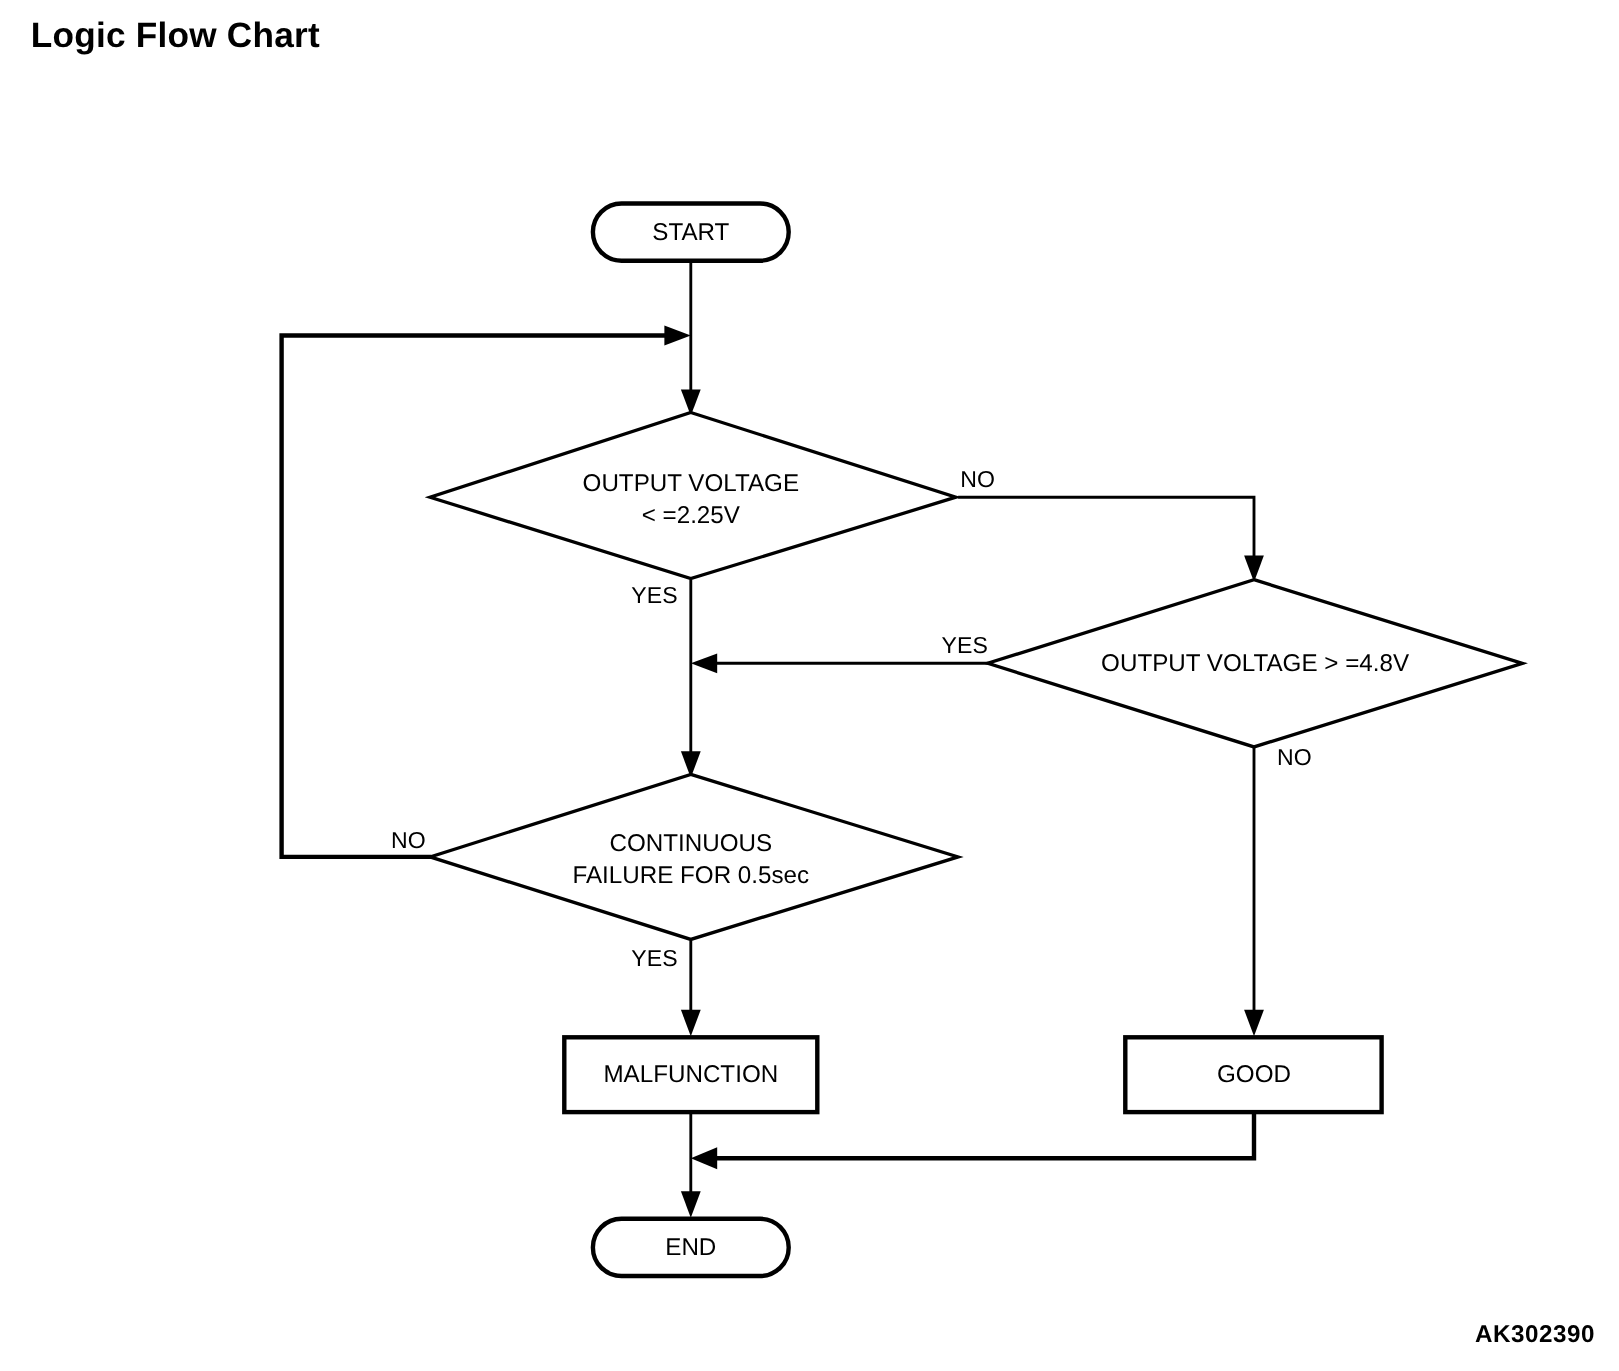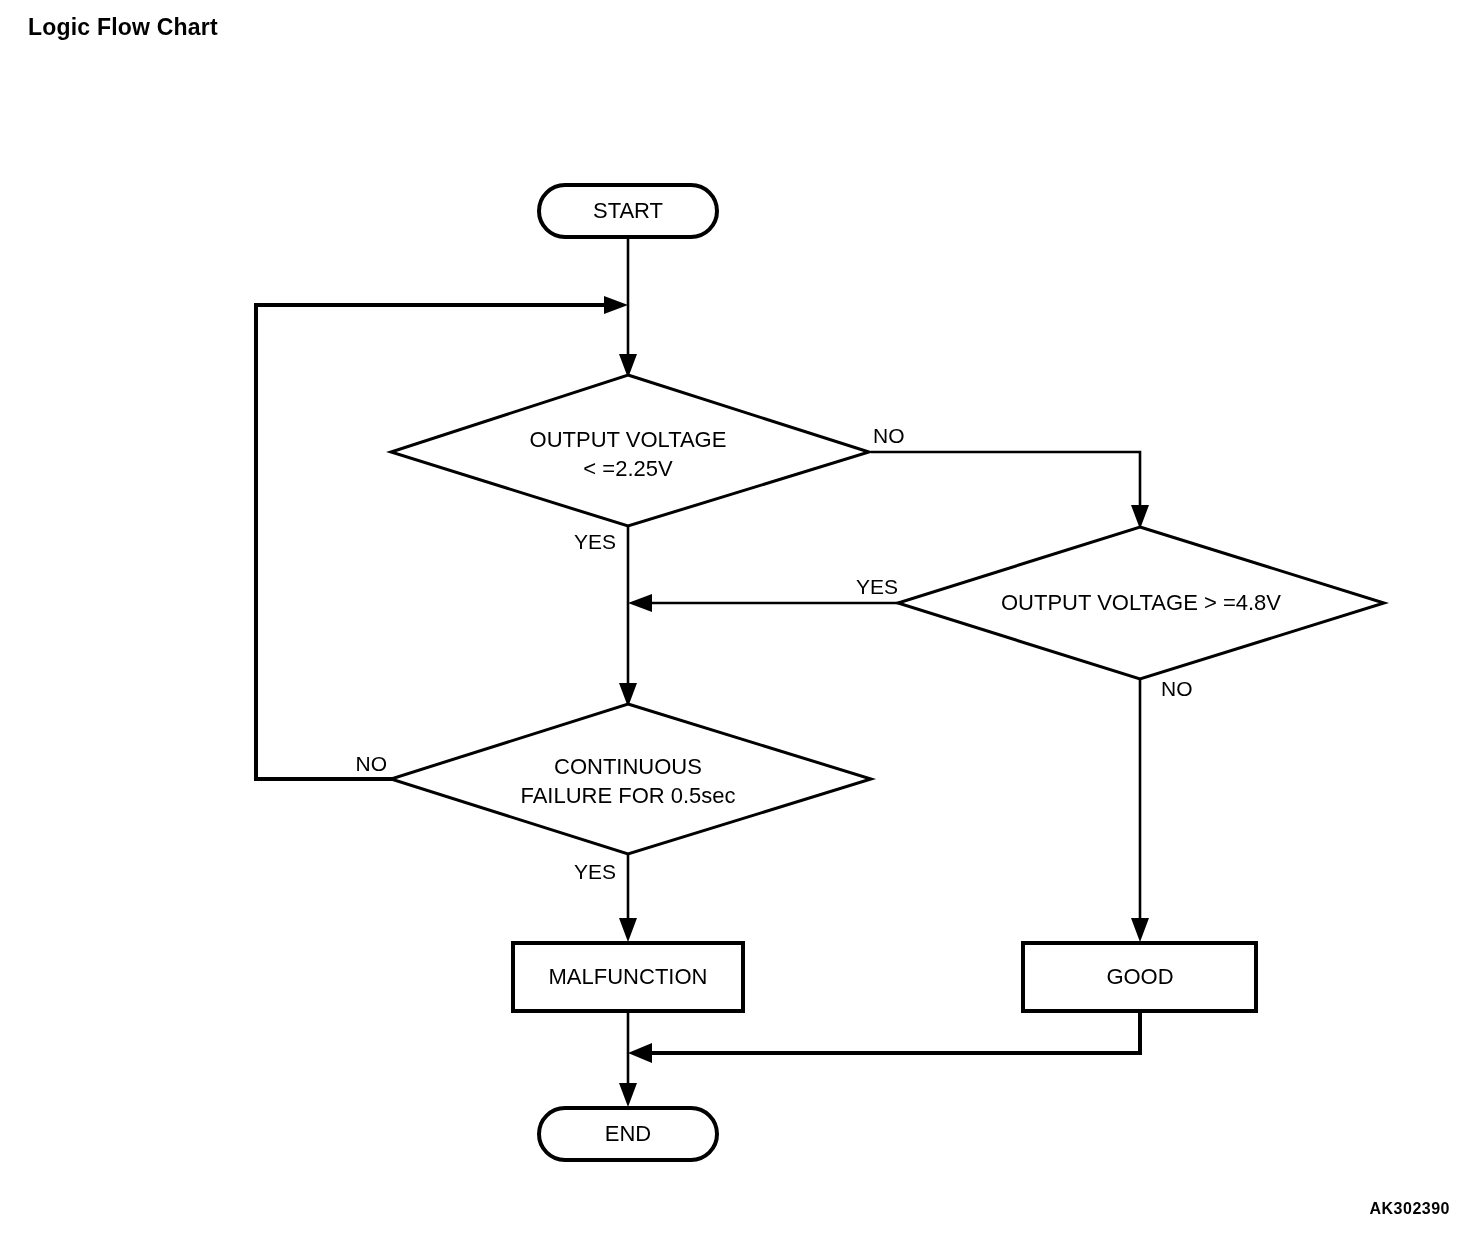--- a/index.html
+++ b/index.html
@@ -12,30 +12,30 @@
     height: 1246px;
     position: relative;
     font-family: "Liberation Sans", sans-serif;
     color: #000000;
     overflow: hidden;
   }
   #page-title {
     position: absolute;
     left: 28px;
     top: 14px;
-    font-size: 23px;
+    font-size: 32px;
     font-weight: bold;
     letter-spacing: 0.2px;
     white-space: nowrap;
   }
   #ref-code {
     position: absolute;
     right: 22px;
     top: 1200px;
-    font-size: 16px;
+    font-size: 22px;
     font-weight: bold;
     letter-spacing: 0.5px;
     white-space: nowrap;
   }
   #flow-svg {
     position: absolute;
     left: 0;
     top: 0;
     width: 1472px;
     height: 1246px;

